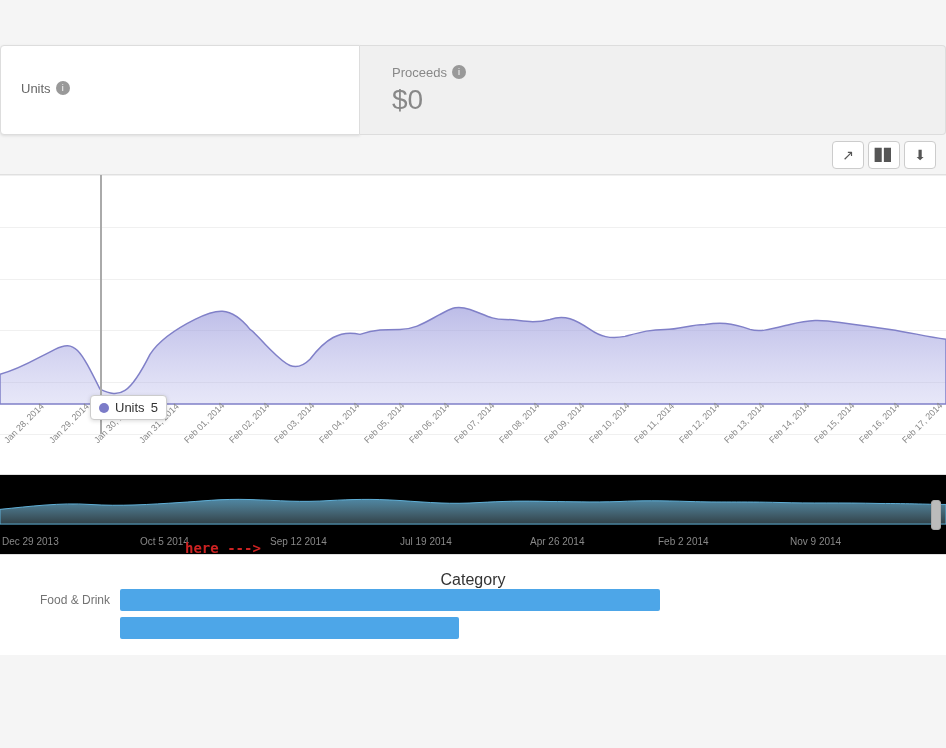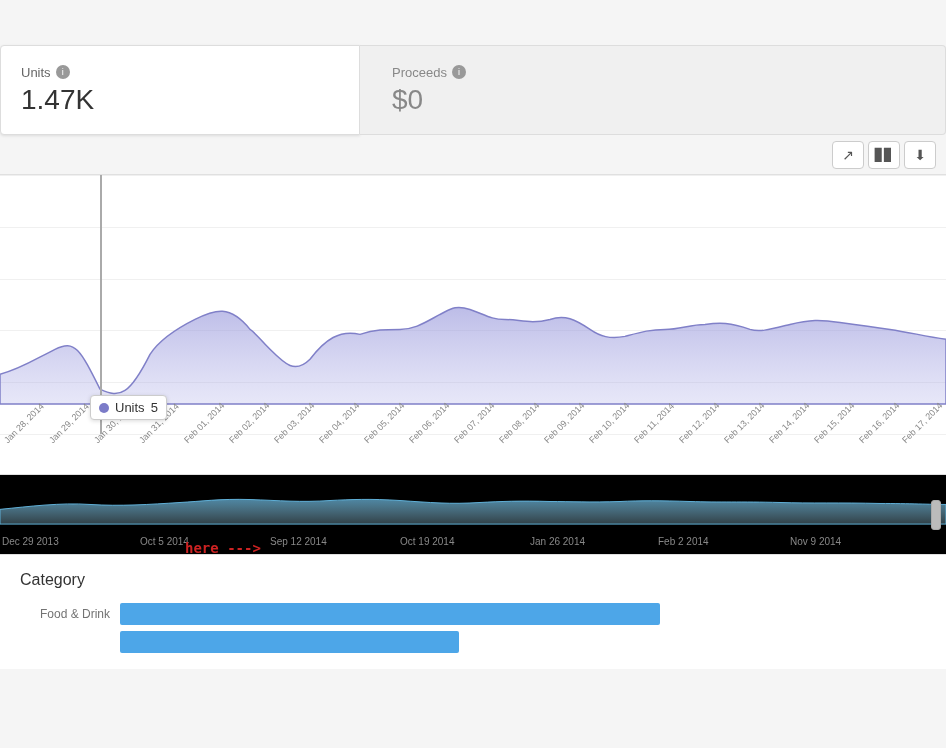--- a/index.html
+++ b/index.html
@@ -229,23 +229,23 @@
       font-size: 14px;
       font-weight: bold;
     }
 
     .category-section {
       background: #fff;
       padding: 16px 20px 10px;
     }
 
     .category-title {
+      text-align: center;
       font-size: 16px;
       color: #333;
-      margin-bottom: 14px;
     }
 
     .category-row {
       display: flex;
       align-items: center;
       gap: 10px;
       margin-bottom: 6px;
     }
 
     .category-bar-container {
@@ -283,21 +283,20 @@
 
 <div class="top-bar"></div>
 
 <div class="stats-row">
 
   <div class="units-panel">
     <div class="label-row">
       <span>Units</span>
       <span class="info-icon">i</span>
     </div>
-    <div class="value">1.47K</div>
   </div>
 
   <div class="proceeds-panel">
     <div class="label-row">
       <span>Proceeds</span>
       <span class="info-icon">i</span>
     </div>
     <div class="value">$0</div>
   </div>
 </div>
@@ -377,22 +376,22 @@
         <stop offset="100%" stop-color="#a0d8f0" stop-opacity="0.3"></stop>
       </linearGradient>
     </defs>
     <path d="M0,50 L0,35 C30,32 60,28 90,30 C120,32 150,30 180,28 C200,27 220,24 250,25 C280,26 300,28 330,26 C350,25 370,24 400,26 C430,28 450,30 480,28 C500,27 520,26 550,27 C570,27 590,28 620,27 C640,26 660,26 690,27 C720,28 740,27 780,28 C810,29 840,28 880,29 C910,29 930,30 946,30 L946,50 Z" fill="url(#miniGrad)" stroke="#60b0d8" stroke-width="1"></path>
   </svg>
 
   <div class="mini-x-axis">
     <span class="mini-x-label" style="left:2px">Dec 29 2013</span>
     <span class="mini-x-label" style="left:140px">Oct 5 2014</span>
     <span class="mini-x-label" style="left:270px">Sep 12 2014</span>
-    <span class="mini-x-label" style="left:400px">Oct 19 2014</span>
-    <span class="mini-x-label" style="left:530px">Jan 26 2014</span>
+    <span class="mini-x-label" style="left:400px">Jul 19 2014</span>
+    <span class="mini-x-label" style="left:530px">Apr 26 2014</span>
     <span class="mini-x-label" style="left:658px">Feb 2 2014</span>
     <span class="mini-x-label" style="left:790px">Nov 9 2014</span>
   </div>
 
   <div class="scrubber-handle"></div>
 </div>
 
 <div class="here-label">here ---&gt;</div>
 
 <div class="category-section">

